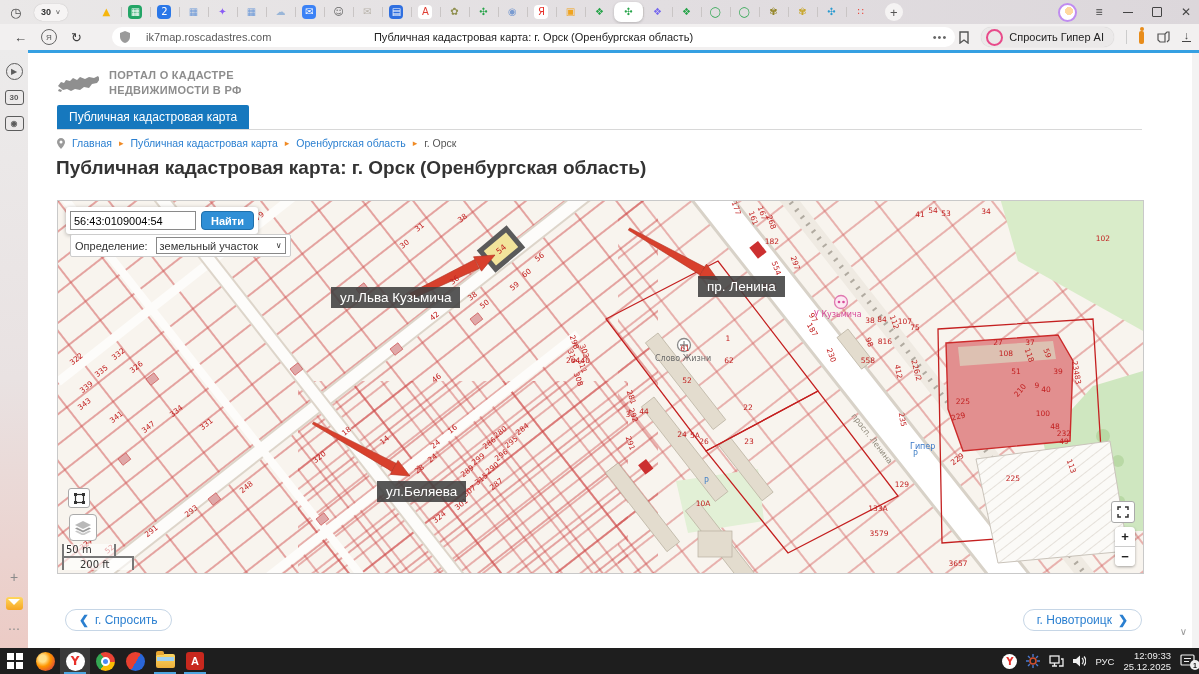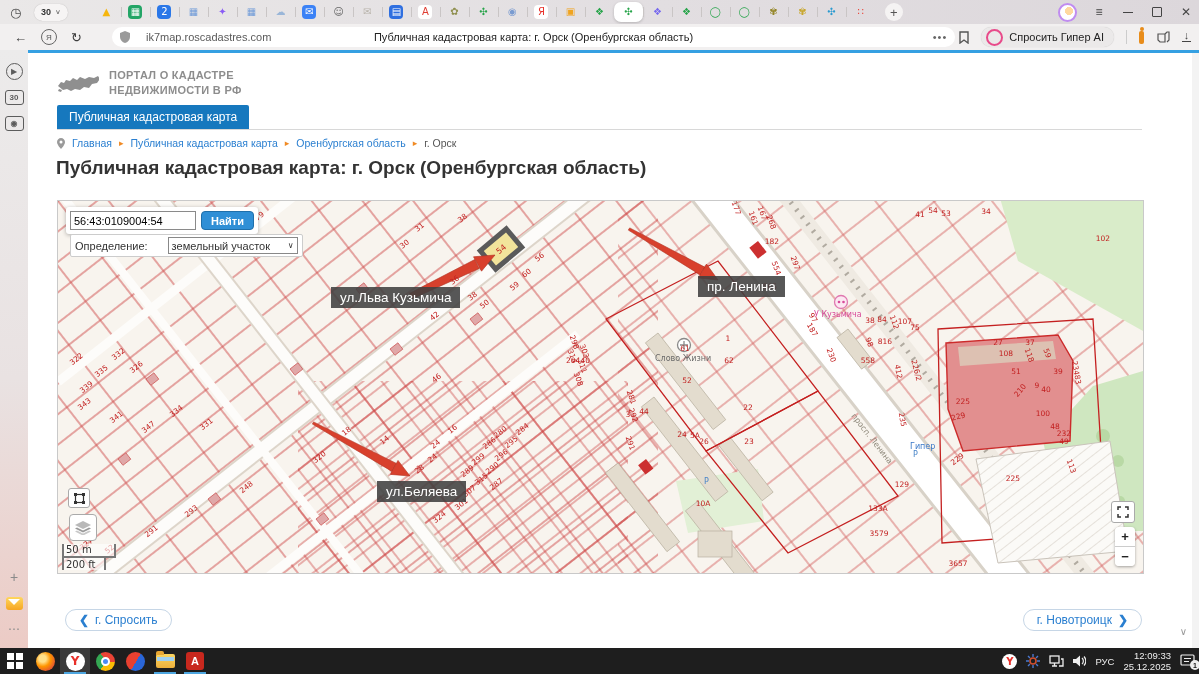--- a/index.html
+++ b/index.html
@@ -78,30 +78,30 @@
   .mapbox svg.base{position:absolute;left:0;top:0;}
   .pnum{fill:#c22020;font-size:7.5px;font-family:"DejaVu Sans",sans-serif;text-anchor:middle;}
   .sname{fill:#8c8678;font-size:8px;font-family:"DejaVu Sans",sans-serif;}
   .slabel{position:absolute;background:rgba(64,64,64,.88);color:#fff;font-size:13.5px;padding:3px 9px;white-space:nowrap;z-index:3;}
   .poi{position:absolute;font-size:8px;white-space:nowrap;z-index:2;font-family:"DejaVu Sans",sans-serif;}
   .msearch{position:absolute;left:8px;top:6px;z-index:5;background:#fff;padding:4px;border-radius:3px;
     box-shadow:0 1px 4px rgba(0,0,0,.3);display:flex;gap:5px;align-items:center;}
   .msearch input{width:118px;height:15px;border:1px solid #8a8a8a;font-size:11px;padding:1px 3px;font-family:"Liberation Sans",sans-serif;}
   .msearch button{height:19px;background:#2f8fd6;color:#fff;border:1px solid #1f6faa;font-size:11px;font-weight:bold;padding:0 9px;border-radius:4px;}
   .mfilter{position:absolute;left:12px;top:33px;z-index:5;background:#fff;border:1px solid #ccc;border-radius:2px;
-    padding:2px 4px;display:flex;align-items:center;gap:20px;font-size:11px;color:#333;}
+    padding:2px 4px;display:flex;align-items:center;gap:8px;font-size:11px;color:#333;}
   .mselect{border:1px solid #888;background:#fff;min-width:122px;height:15px;display:flex;align-items:center;justify-content:space-between;padding:0 3px;font-size:11px;}
   .mselect .chev{font-size:8px;color:#333;}
   .mapbtn{position:absolute;background:#fff;border:1px solid #aaa;border-radius:3px;z-index:4;display:flex;align-items:center;justify-content:center;}
   .zoomctl{position:absolute;right:8px;top:326px;width:20px;z-index:4;border-radius:4px;box-shadow:0 1px 3px rgba(0,0,0,.35);overflow:hidden;}
   .zbtn{width:20px;height:19px;background:#fff;color:#222;font-size:13px;font-weight:bold;display:flex;align-items:center;justify-content:center;}
   .zbtn:first-child{border-bottom:1px solid #ccc;}
   .scale{position:absolute;left:4px;top:343px;z-index:4;font-size:10px;color:#333;font-family:"DejaVu Sans",sans-serif;}
   .scale .m{width:46px;border:2px solid #777;border-top:none;padding:0 2px 1px;background:rgba(255,255,255,.6);}
-  .scale .ft{width:36px;border:2px solid #777;border-bottom:none;margin-top:-2px;padding:1px 2px 0;background:rgba(255,255,255,.6);}
+  .scale .ft{width:36px;border:2px solid #777;border-bottom:none;margin-top:-2px;padding:1px 16px 0;background:rgba(255,255,255,.6);}
   
   .pill{position:absolute;top:556px;height:20px;border:1px solid #c6d6e6;border-radius:12px;background:#fff;
     display:flex;align-items:center;gap:6px;padding:0 13px;color:#2a7fd0;font-size:12px;}
   .pill b{font-size:12px;}
   .scroll-chev{position:absolute;right:12px;top:573px;color:#999;font-size:10px;}
   .pgscroll{position:absolute;right:0;top:0;width:7px;height:595px;background:#f3f3f3;}
   
   .taskbar{position:absolute;left:0;top:648px;width:1199px;height:26px;background:#1e1e1e;display:flex;align-items:center;}
   .slot{width:30px;height:26px;display:flex;align-items:center;justify-content:center;position:relative;}
   .slot.open::after{content:"";position:absolute;bottom:0;left:4px;width:22px;height:2px;background:#4da6e0;}

